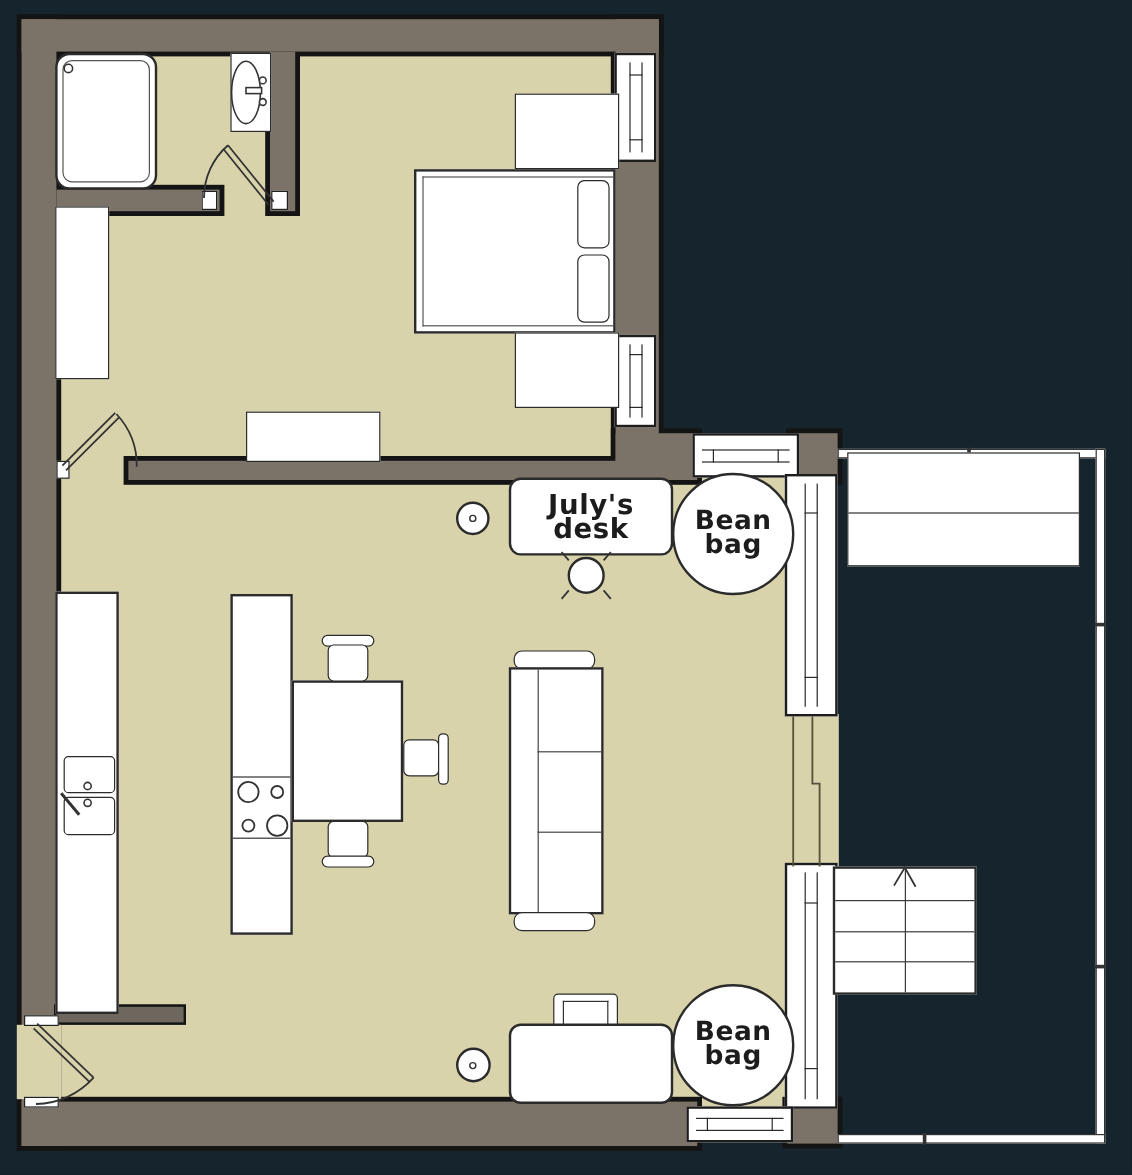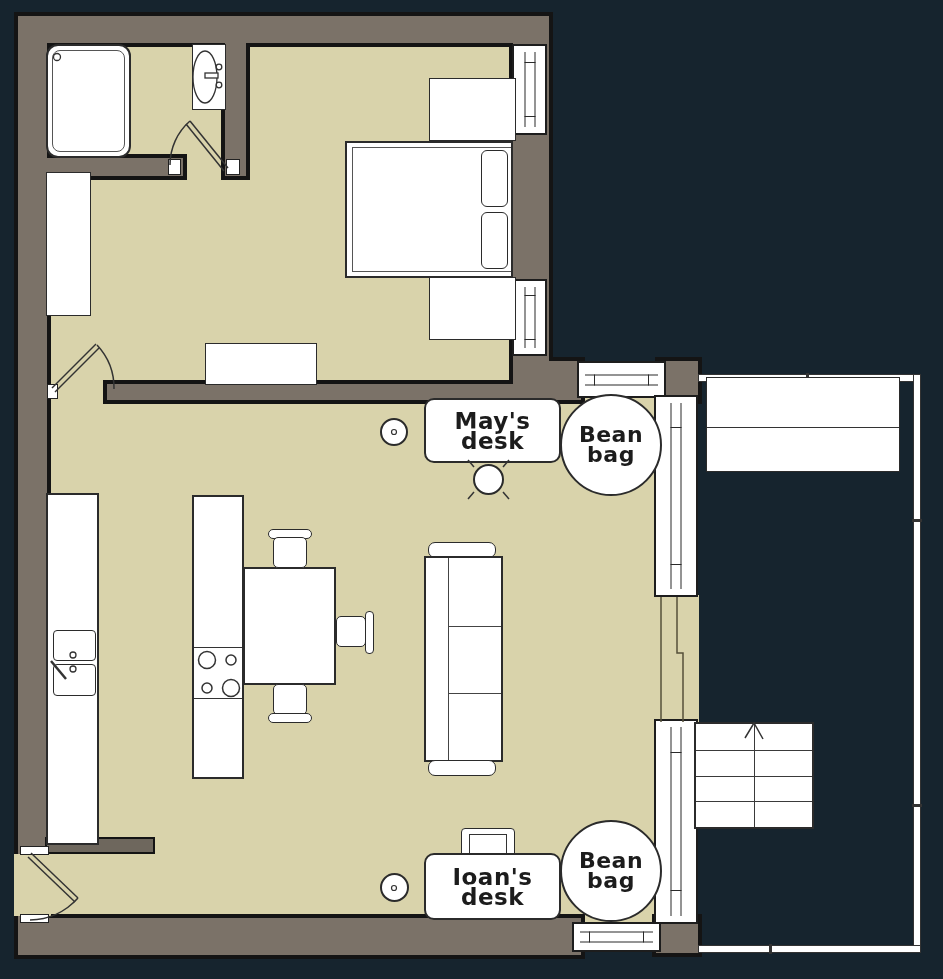--- a/index.html
+++ b/index.html
@@ -211,20 +211,19 @@
     <circle cx="394" cy="888" r="2.5" stroke="#333" stroke-width="1.2" fill="none"></circle>
 
     <g stroke="#333" stroke-width="1.5">
       <path d="M474,467 L468,460"></path>
         <path d="M503,467 L509,460"></path>
       <path d="M474,492 L468,499"></path>
         <path d="M503,492 L509,499"></path>
     </g>
   </svg>
 
-  <div class="lbl" style="left:424px;top:398px;width:137px;height:65px;">May's desk</div>
+  <div class="lbl" style="left:424px;top:398px;width:137px;height:65px;">July's desk</div>
   <div class="lbl" style="left:560px;top:394px;width:102px;height:102px;font-size:22px;">Bean
 bag</div>
-  <div class="lbl" style="left:424px;top:853px;width:137px;height:67px;">Ioan's desk</div>
   <div class="lbl" style="left:560px;top:820px;width:102px;height:102px;font-size:22px;">Bean
 bag</div>
 
 </div>
 
 </body></html>

